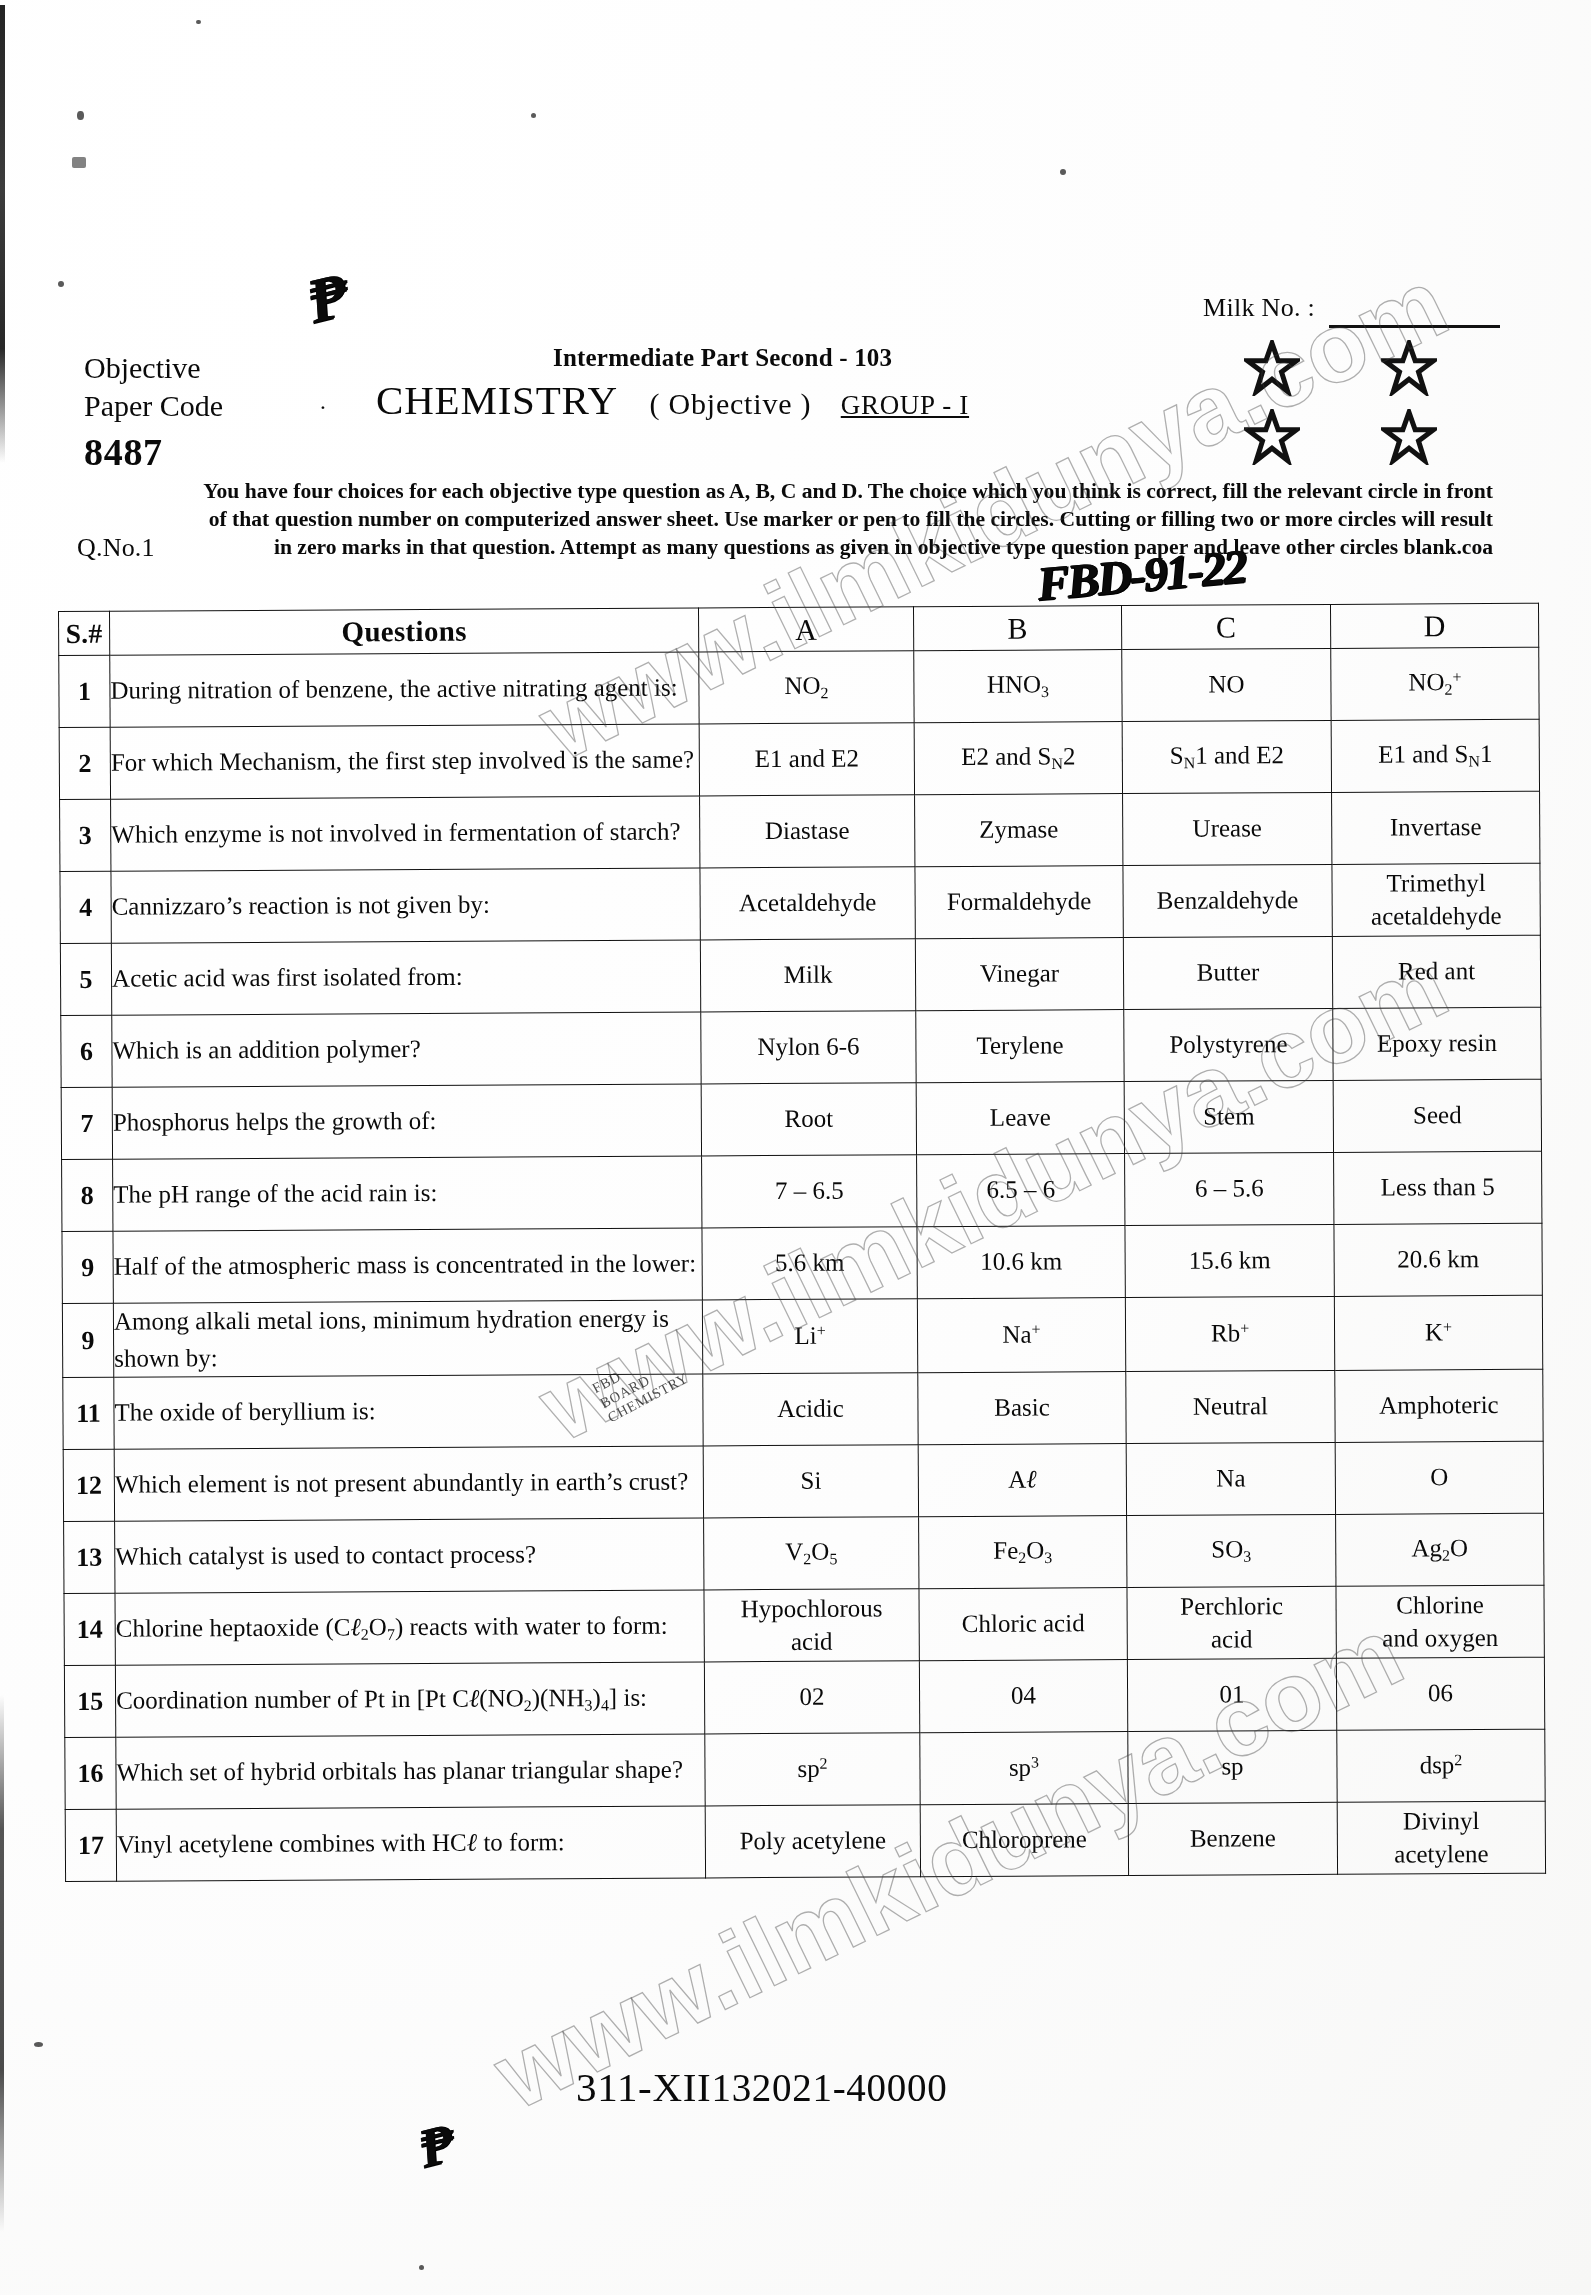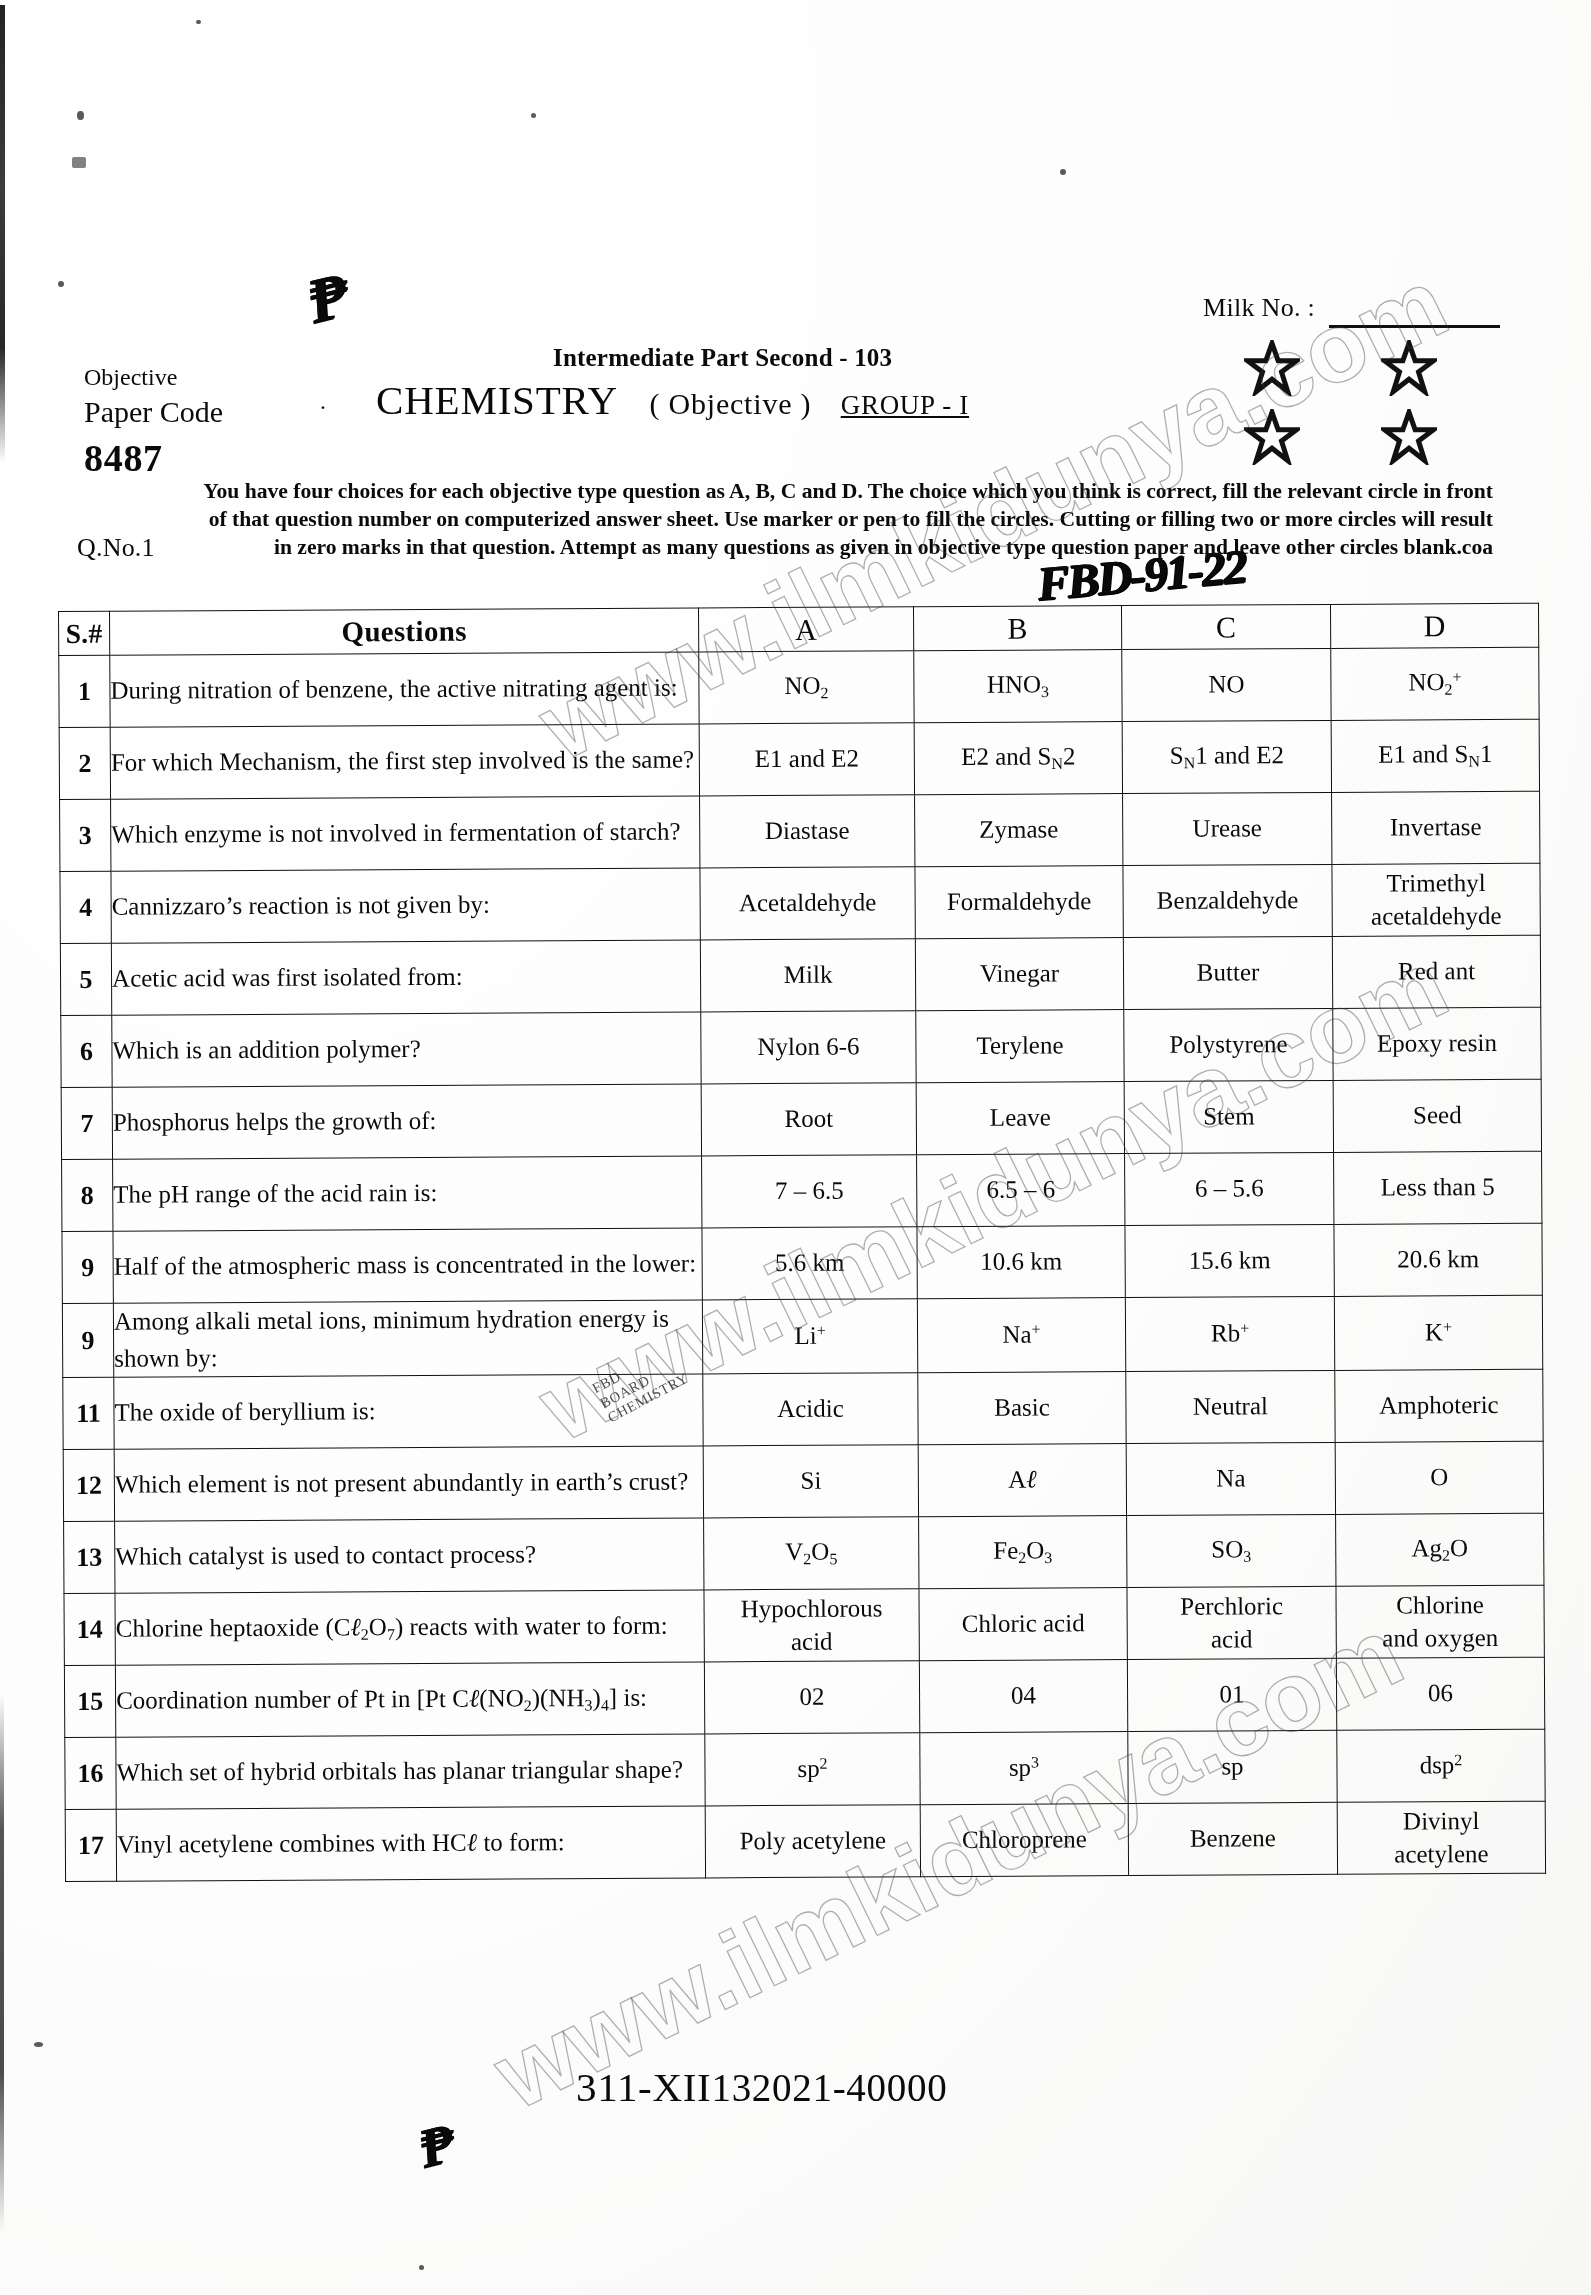--- a/index.html
+++ b/index.html
@@ -37,21 +37,21 @@
   .roll-line{
     position:absolute;left:1329px;top:325px;width:171px;height:3.3px;background:#111;
   }
   .stars{
     position:absolute;left:1244px;top:340px;width:236px;height:124px;
   }
   .star{position:absolute;width:56px;height:56px;}
   .star svg{display:block;width:100%;height:100%;}
 
   .left-block{position:absolute;left:84px;top:352px;width:288px;}
-  .left-block .l1{font-size:24px;line-height:1.08;margin-top:13px;}
+  .left-block .l1{font-size:30px;line-height:1.08;}
   .left-block .l2{font-size:30px;line-height:1.08;margin-top:5.2px;}
   .left-block .code{font-size:38px;font-weight:bold;margin-top:7.9px;letter-spacing:0.7px;}
 
   .mid-dot{position:absolute;left:319px;top:394px;font-size:23.6px;}
 
   .ip-line{
     position:absolute;left:553px;top:344px;
     font-family:"Liberation Serif", serif;font-weight:bold;font-size:25px;
     letter-spacing:0.2px;white-space:nowrap;
   }

